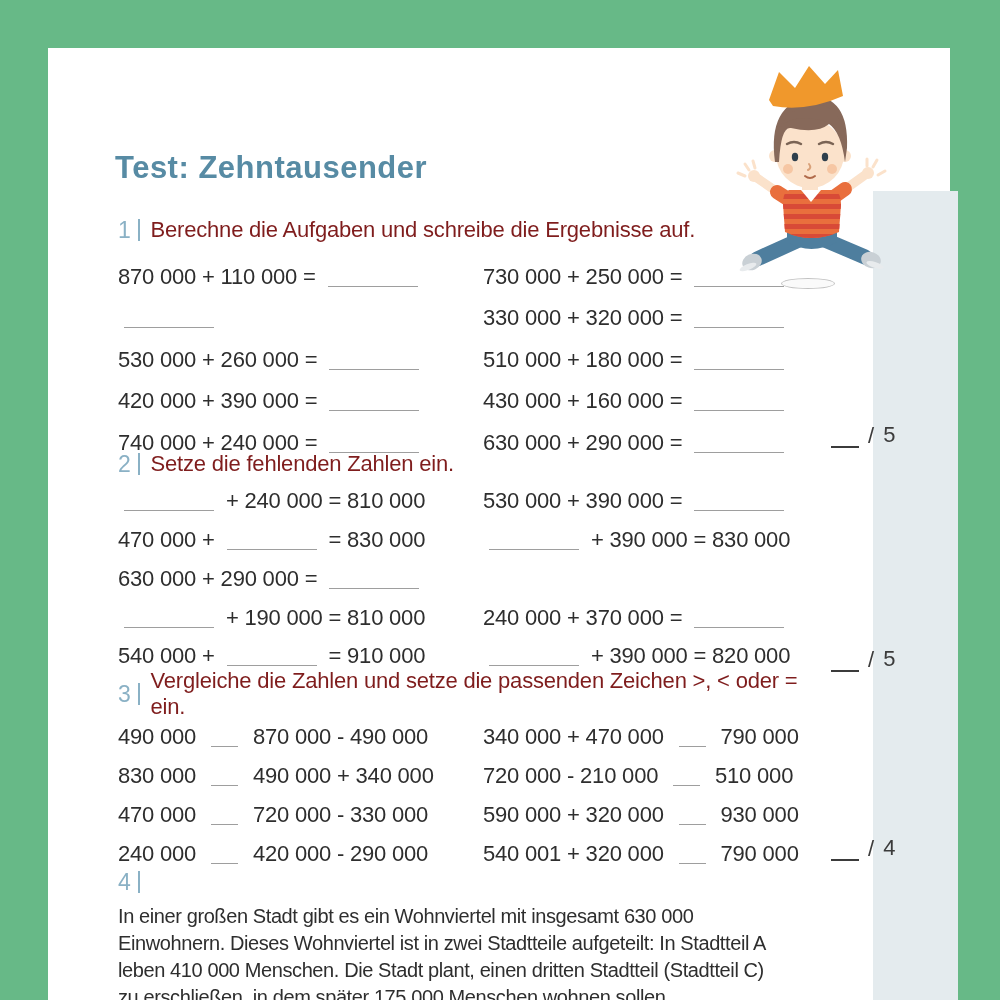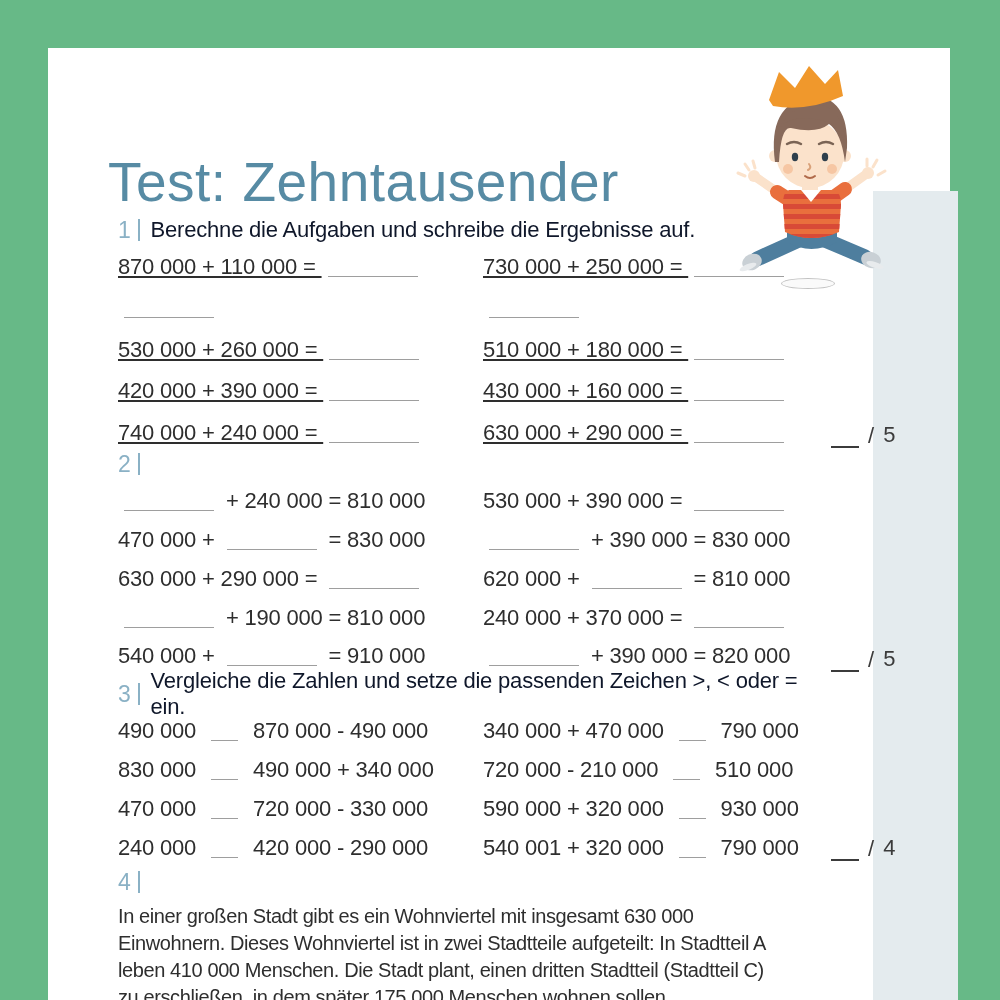--- a/index.html
+++ b/index.html
@@ -16,37 +16,37 @@
   .strip{
     position:absolute;left:825px;top:143px;width:85px;height:857px;
     background:#e4ebee;
   }
   .boy{position:absolute;left:733px;top:64px;width:158px;height:220px;}
   .boy-shadow{
     position:absolute;left:781px;top:278px;width:52px;height:9px;
     border:1px solid #c2c2c2;border-radius:50%;background:#fafafa;
   }
   .title{
-    position:absolute;left:108px;top:150px;margin:0;
-    font-size:55px;font-weight:normal;letter-spacing:0.5px;
+    position:absolute;left:115px;top:150px;margin:0;
+    font-size:31px;font-weight:bold;letter-spacing:0.5px;
     color:#578ba4;
   }
   .ex{position:absolute;left:118px;width:714px;}
   #ex1{top:216px;}
   #ex2{top:450px;}
   #ex3{top:680px;}
   #ex4{top:868px;}
   .ex-header{display:flex;align-items:center;height:28px;font-size:22px;letter-spacing:-0.2px;}
   .ex-num{color:#8ab1c5;font-size:23px;margin-right:7px;}
   .ex-bar{width:2px;height:22px;background:#8ab1c5;margin-right:11px;}
-  .ex-label{color:#0f172a;}
+  .ex-label{color:#7f1d1d;}
   .rows{margin-top:4px;}
-  #ex1 .rows{margin-top:2px;text-decoration:underline;}
+  #ex1 .rows{margin-top:12px;}
   #ex2 .rows{}
-  #ex3 .rows{margin-top:3px;}
+  #ex3 .rows{margin-top:9px;}
   .row{display:grid;grid-template-columns:365px 1fr;align-items:center;}
   #ex1 .row{height:41.5px;}
   #ex2 .row{height:38.75px;}
   #ex3 .row{height:39px;}
   .cell{font-size:22px;letter-spacing:-0.2px;white-space:nowrap;}
   .blank{display:inline-block;border-bottom:1.5px solid #9e9e9e;transform:translateY(3px);}
   .blank.long{width:90px;height:16px;margin:0 6px;}
   .blank.short{width:27px;height:14px;margin:0 9px;}
   .score{
     position:absolute;left:831px;display:flex;align-items:flex-end;gap:9px;
@@ -139,54 +139,54 @@
     <span class="ex-bar"></span>
     <span class="ex-label">Berechne die Aufgaben und schreibe die Ergebnisse auf.</span>
   </div>
   <div class="rows">
       <div class="row">
         <div class="cell"><span>870 000 + 110 000 = </span><span class="blank long"></span></div>
         <div class="cell"><span>730 000 + 250 000 = </span><span class="blank long"></span></div>
       </div>
       <div class="row">
         <div class="cell"><span class="blank long"></span></div>
-        <div class="cell"><span class="blank long"></span></div>
+        <div class="cell"><span>330 000 + 320 000 = </span><span class="blank long"></span></div>
       </div>
       <div class="row">
         <div class="cell"><span>530 000 + 260 000 = </span><span class="blank long"></span></div>
         <div class="cell"><span>510 000 + 180 000 = </span><span class="blank long"></span></div>
       </div>
       <div class="row">
         <div class="cell"><span>420 000 + 390 000 = </span><span class="blank long"></span></div>
         <div class="cell"><span>430 000 + 160 000 = </span><span class="blank long"></span></div>
       </div>
       <div class="row">
         <div class="cell"><span>740 000 + 240 000 = </span><span class="blank long"></span></div>
         <div class="cell"><span>630 000 + 290 000 = </span><span class="blank long"></span></div>
       </div>
     </div>
 </section>
 
 <section class="ex" id="ex2">
   <div class="ex-header">
     <span class="ex-num">2</span>
     <span class="ex-bar"></span>
+    <span class="ex-label">Setze die fehlenden Zahlen ein.</span>
   </div>
   <div class="rows">
       <div class="row">
         <div class="cell"><span class="blank long"></span><span> + 240 000 = 810 000</span></div>
         <div class="cell"><span>530 000 + 390 000 = </span><span class="blank long"></span></div>
       </div>
       <div class="row">
         <div class="cell"><span>470 000 + </span><span class="blank long"></span><span> = 830 000</span></div>
         <div class="cell"><span class="blank long"></span><span> + 390 000 = 830 000</span></div>
       </div>
       <div class="row">
         <div class="cell"><span>630 000 + 290 000 = </span><span class="blank long"></span></div>
-        <div class="cell"><span>620 000 + </span><span class="blank long"></span><span> = 810 000</span></div>
       </div>
       <div class="row">
         <div class="cell"><span class="blank long"></span><span> + 190 000 = 810 000</span></div>
         <div class="cell"><span>240 000 + 370 000 = </span><span class="blank long"></span></div>
       </div>
       <div class="row">
         <div class="cell"><span>540 000 + </span><span class="blank long"></span><span> = 910 000</span></div>
         <div class="cell"><span class="blank long"></span><span> + 390 000 = 820 000</span></div>
       </div>
     </div>

